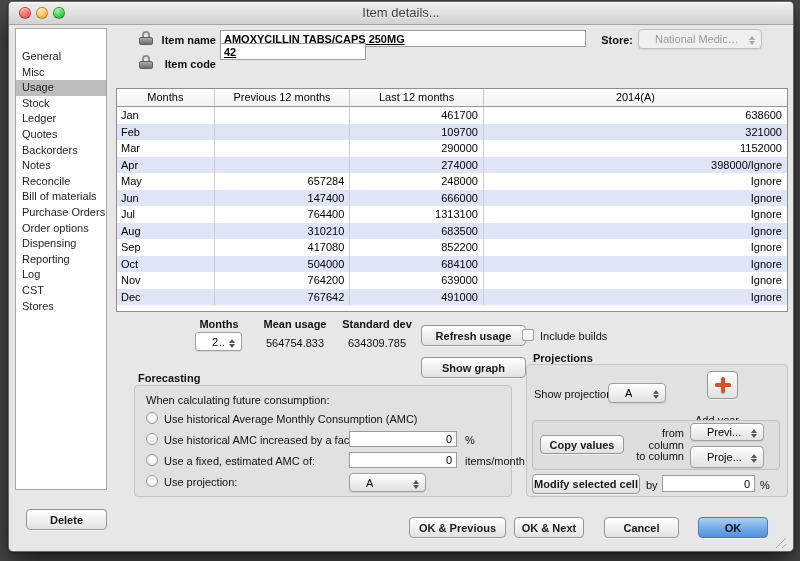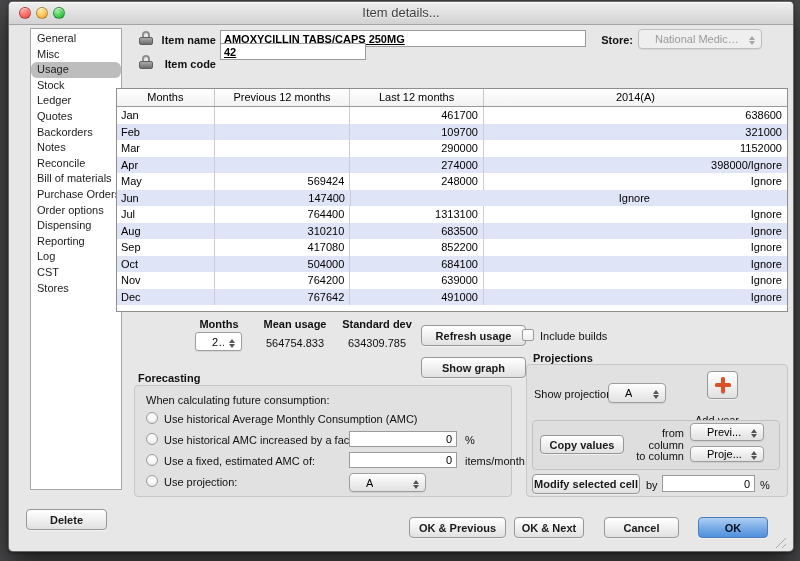--- a/index.html
+++ b/index.html
@@ -32,25 +32,25 @@
   .tl { position:absolute; top:5px; width:12px; height:12px; border-radius:50%;
         box-sizing:border-box; border:1px solid rgba(0,0,0,.3);
         box-shadow:inset 0 1px 1px rgba(255,255,255,.6); }
   .tl.red    { left:10px; background:radial-gradient(circle at 35% 30%, #ffa39e, #fc5a55 65%, #e0403b); }
   .tl.yellow { left:27px; background:radial-gradient(circle at 35% 30%, #ffe9a8, #fdbc40 65%, #e8a123); }
   .tl.green  { left:44px; background:radial-gradient(circle at 35% 30%, #9ef0a2, #34c749 65%, #23a835); }
 
   
   .sidebar {
     background:#fff; border:1px solid #a6a6a6;
-    padding-top:2px; overflow:hidden;margin-left:15px;
+    padding-top:20px; overflow:hidden;
   }
   .side-item { font-size:11px; line-height:15.6px; padding-left:6px; color:#1c1c1c;
                white-space:nowrap; cursor:default; }
-  .side-item.selected { background:#bdbdbd;border-radius:6px; }
+  .side-item.selected { background:#bdbdbd; }
 
   
   .lbl  { font-size:11px; color:#111; }
   .lblb { font-size:11px; font-weight:bold; color:#111; }
   .tinput {
     border:1px solid #9b9b9b; background:#fff; font:bold 11px "Liberation Sans",sans-serif;
     padding:1px 3px; box-sizing:border-box; color:#000;text-decoration:underline;
   }
   .ninput {
     border:1px solid #9b9b9b; background:#fff; font:11px "Liberation Sans",sans-serif;
@@ -208,27 +208,28 @@
           <div class="tcell c3">1152000</div>
         </div>
         <div class="trow alt">
           <div class="tcell c0">Apr</div>
           <div class="tcell c1"></div>
           <div class="tcell c2">274000</div>
           <div class="tcell c3">398000/Ignore</div>
         </div>
         <div class="trow">
           <div class="tcell c0">May</div>
-          <div class="tcell c1">569424</div>
+          <div class="tcell c1">657284</div>
           <div class="tcell c2">248000</div>
           <div class="tcell c3">Ignore</div>
         </div>
         <div class="trow alt">
           <div class="tcell c0">Jun</div>
           <div class="tcell c1">147400</div>
+          <div class="tcell c2">666000</div>
           <div class="tcell c3">Ignore</div>
         </div>
         <div class="trow">
           <div class="tcell c0">Jul</div>
           <div class="tcell c1">764400</div>
           <div class="tcell c2">1313100</div>
           <div class="tcell c3">Ignore</div>
         </div>
         <div class="trow alt">
           <div class="tcell c0">Aug</div>
@@ -313,21 +314,21 @@
   </div>
   <div class="lbl abs" style="left:686px; top:412px; width:56px; ">Add year</div>
 
   <div class="innerbox abs" style="left:523px; top:418px; width:248px; height:50px;"></div>
   <div class="btn abs" style="left:531px; top:433px; width:84px; height:19px;">Copy values</div>
   <div class="lbl abs" style="left:615px; top:425px; width:60px; text-align:right;">from column</div>
   <div class="popup abs" style="left:681px; top:421px; width:74px; height:18px;">
     <span class="pv">Previ...</span>
   </div>
   <div class="lbl abs" style="left:615px; top:448px; width:60px; text-align:right;">to column</div>
-  <div class="popup abs" style="left:681px; top:444px; width:74px; height:16px;">
+  <div class="popup abs" style="left:681px; top:444px; width:74px; height:22px;">
     <span class="pv">Proje...</span>
   </div>
 
   <div class="btn abs" style="left:523px; top:472px; width:108px; height:20px;">Modify selected cell</div>
   <div class="lbl abs" style="left:637px; top:477px;">by</div>
   <input class="ninput abs" style="left: 653px; top: 473px; width: 93px; height: 17px;" value="0">
   <div class="lbl abs" style="left:751px; top:477px;">%</div>
 
   <div class="btn abs" style="left:17px; top:507px; width:81px; height:21px;">Delete</div>
   <div class="btn abs" style="left:400px; top:515px; width:97px; height:21px;">OK &amp; Previous</div>

